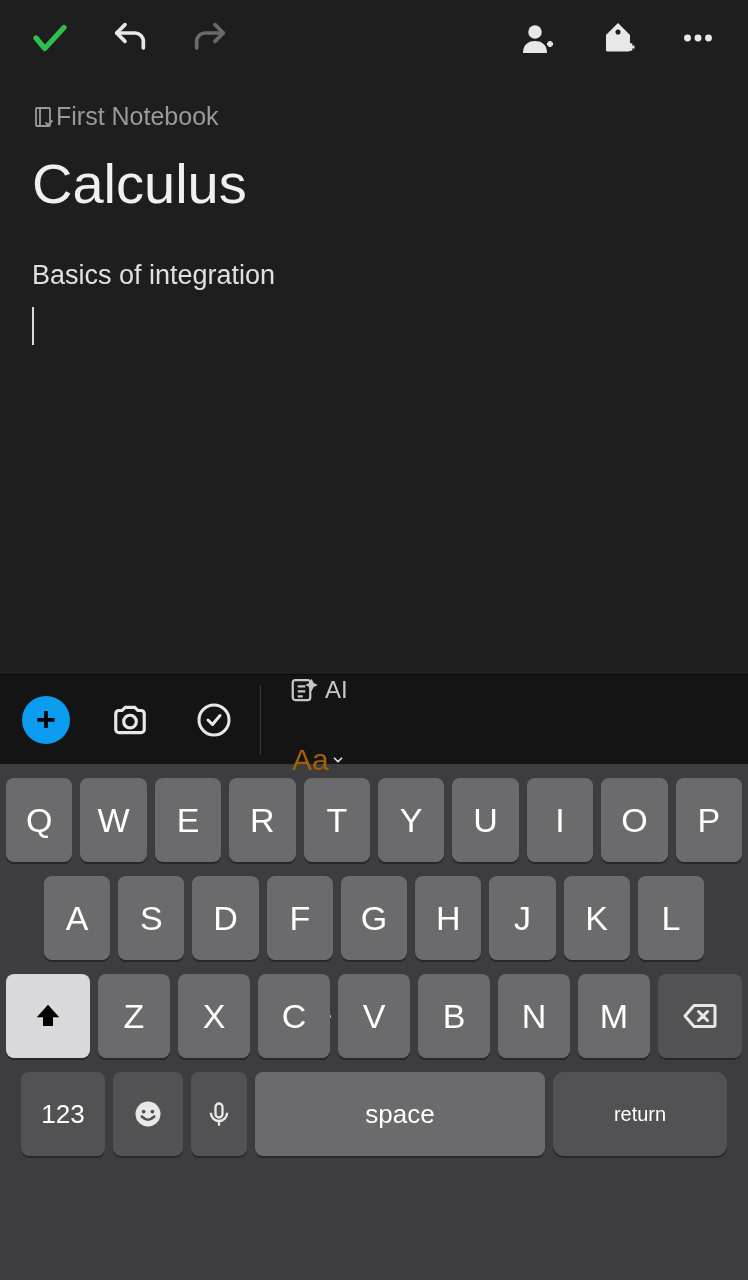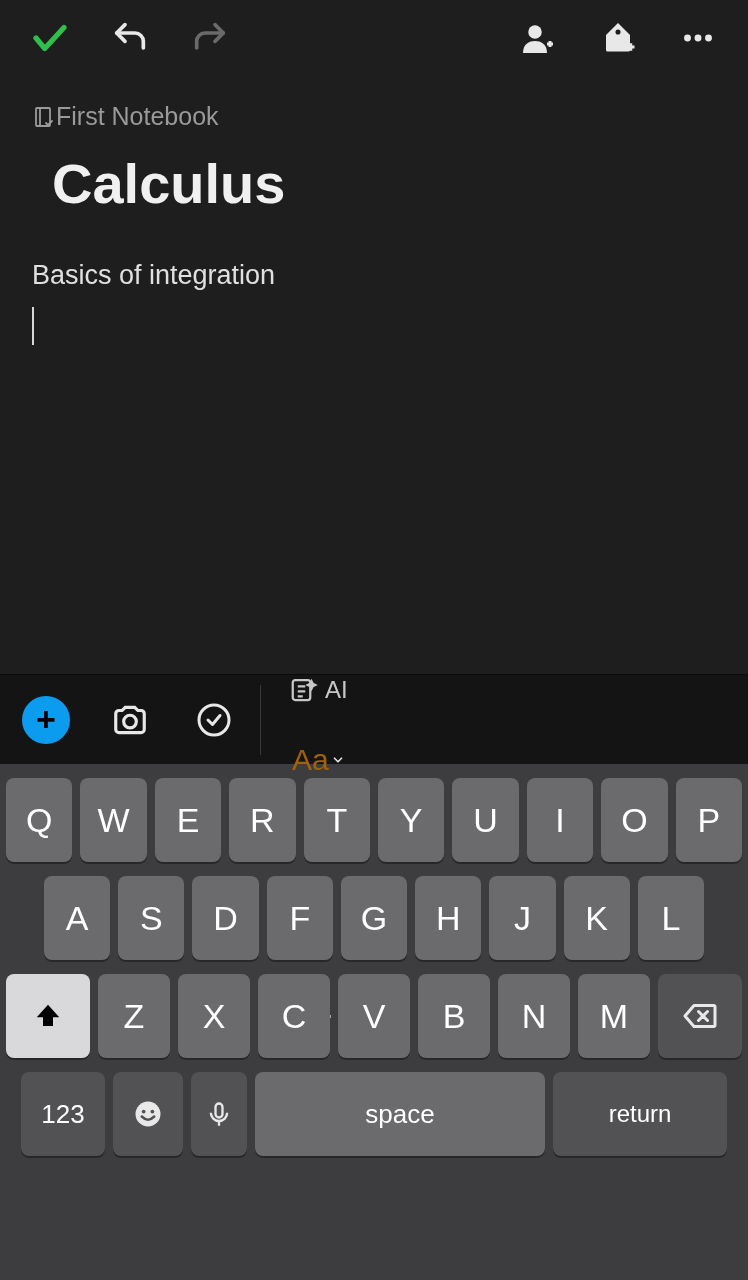--- a/index.html
+++ b/index.html
@@ -31,23 +31,23 @@
     height: 44px;
   }
   .notebook-row {
     display: flex;
     align-items: center;
     padding: 30px 32px 8px;
     color: #9a9a9a;
     font-size: 25px;
   }
   .title {
-    padding: 12px 52px 8px;
+    padding: 12px 32px 8px;
     font-size: 56px;
-    font-weight: 700;
+    font-weight: 400;
     color: #f0f0f0;
   }
   .body-text {
     padding: 36px 32px 8px;
     font-size: 27px;
     color: #e0e0e0;
   }
   .cursor {
     margin: 8px 32px;
     width: 2px;
@@ -144,22 +144,23 @@
     flex: 0 0 84px;
   }
   .key.space {
     flex: 0 0 290px;
     font-size: 26px;
     background: #6b6b6e;
     text-transform: lowercase;
   }
   .key.ret {
     flex: 0 0 174px;
-    font-size: 24px;
+    font-size: 20px;
     background: #525255;
+    border-radius: 11px;
   }
   .key.num { flex: 0 0 84px; font-size: 26px; background:#525255;}
   .key.emoji { flex: 0 0 70px; background:#525255; font-size:30px;}
   .key.mic { flex: 0 0 56px; background:#525255;}
   svg { display: block; }
 </style>
 </head>
 <body>
 
 <div class="header">

